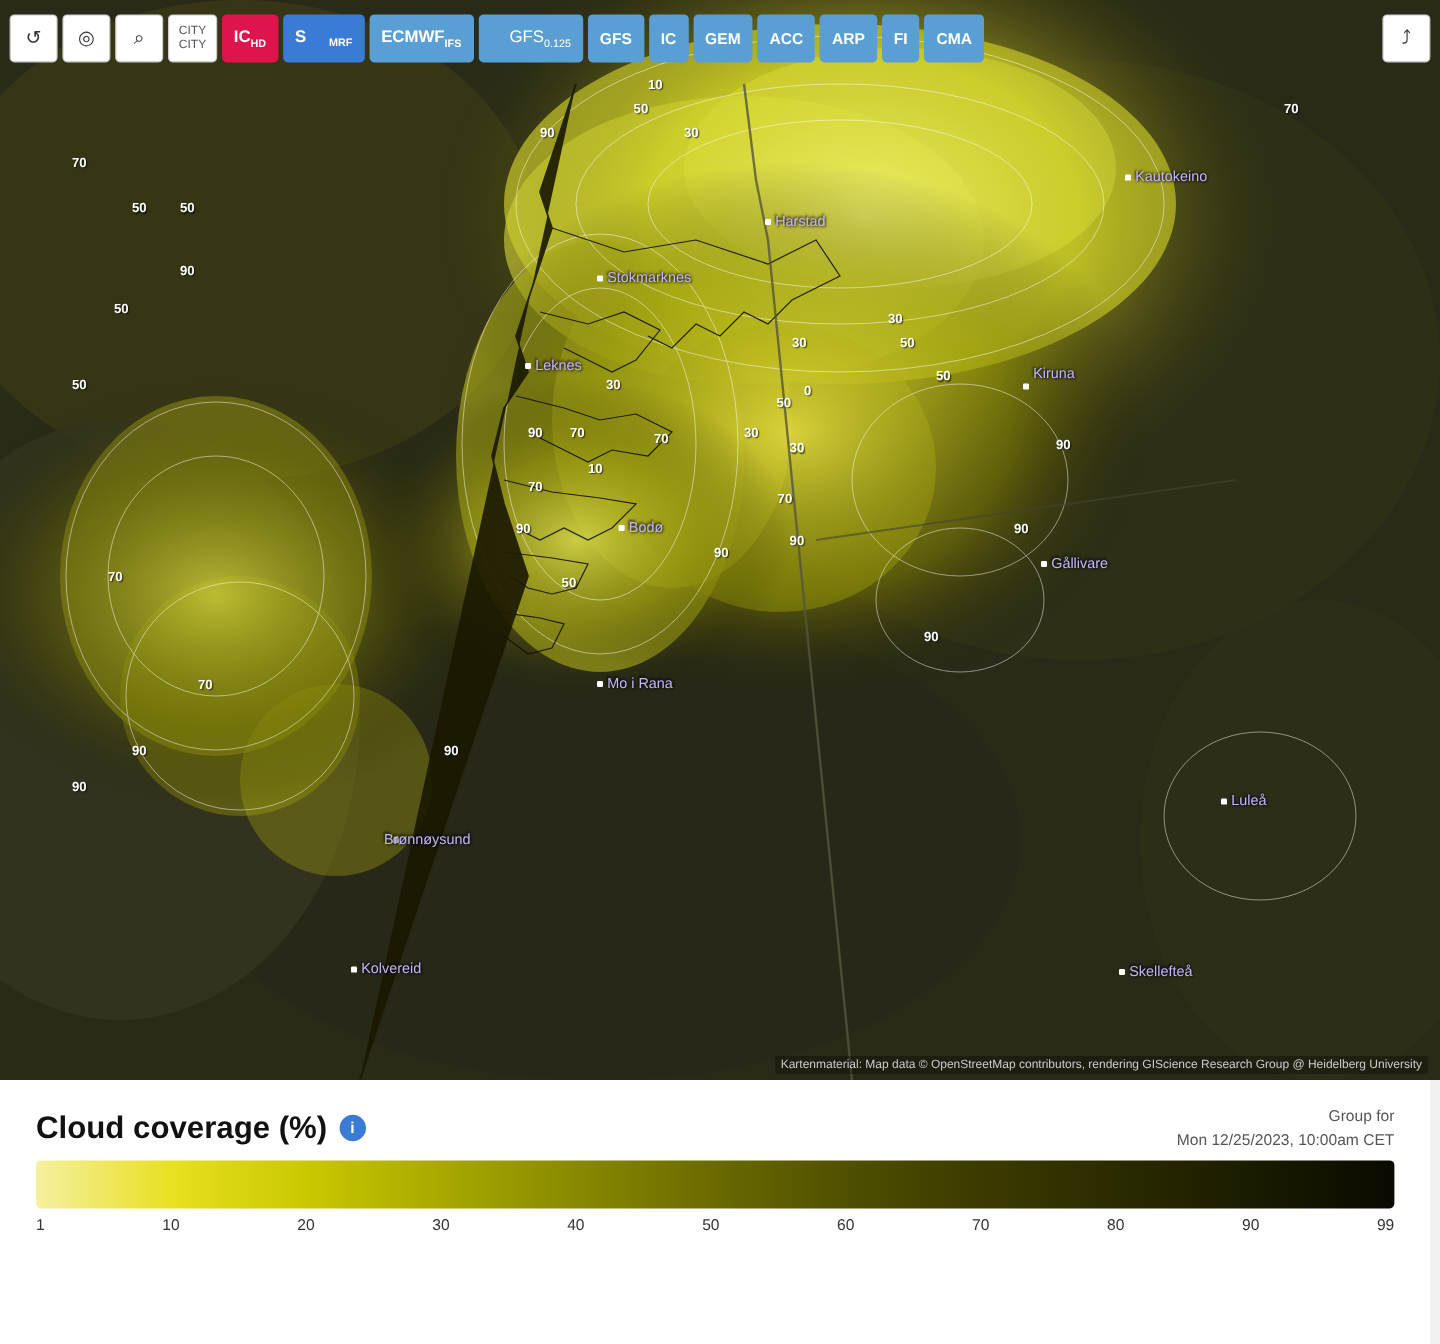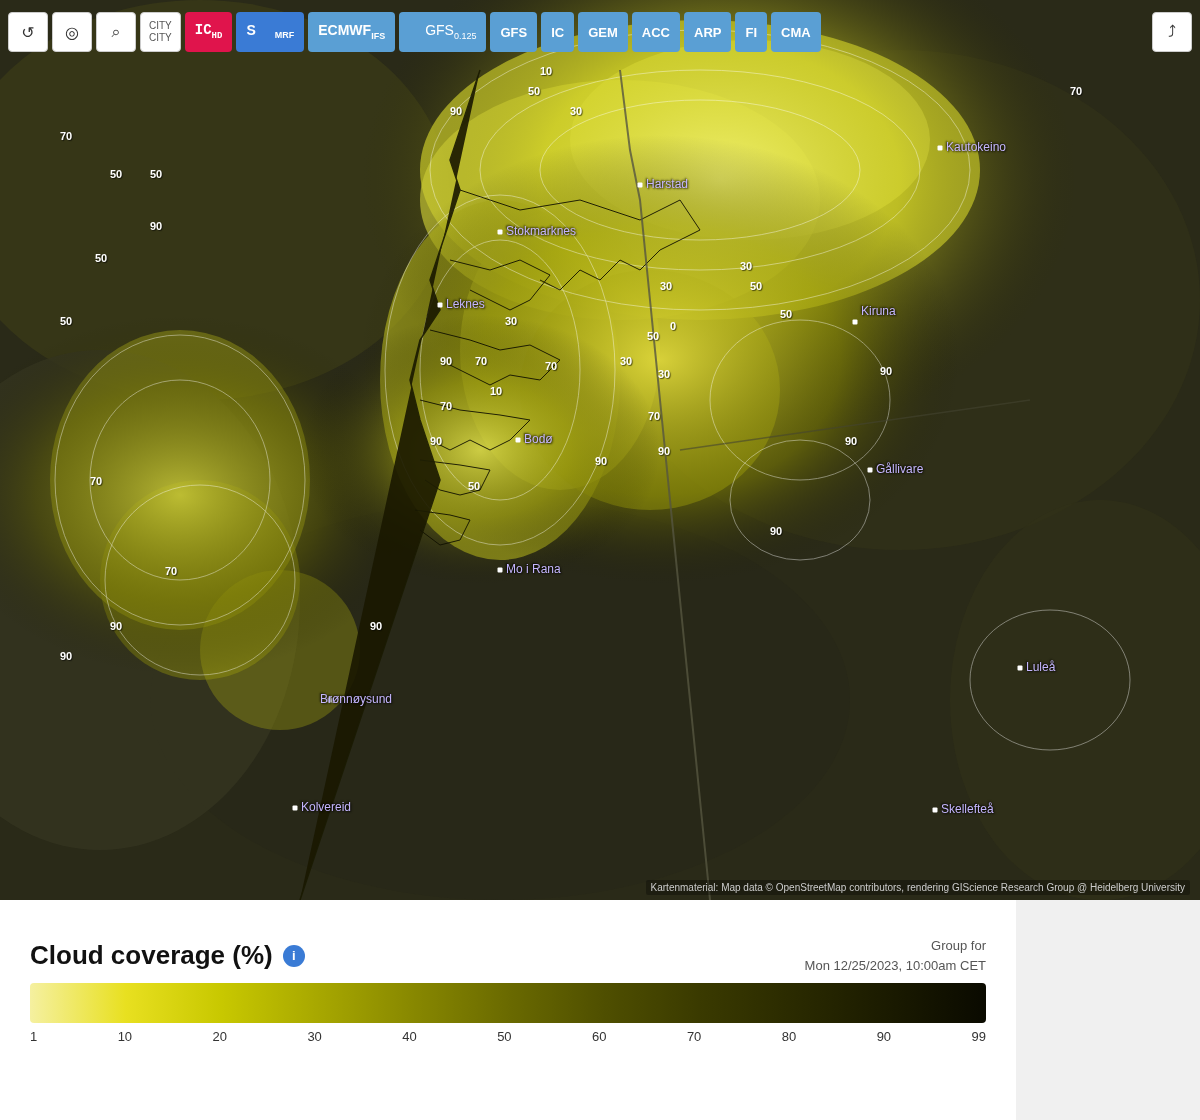--- a/index.html
+++ b/index.html
@@ -142,24 +142,24 @@
       font-size: 10px;
       color: #ccc;
       text-shadow: none;
       background: rgba(0,0,0,0.3);
       padding: 2px 5px;
       border-radius: 2px;
     }
 
     
     #legend-section {
-      width: 1016px;
+      width: 1192px;
       height: 220px;
       background: white;
-      padding: 36px 30px;
+      padding: 20px 30px;
     }
 
     #legend-title-row {
       display: flex;
       align-items: center;
       justify-content: space-between;
       margin-bottom: 8px;
     }
 
     #legend-title {
@@ -314,21 +314,21 @@
     <button class="tool-btn">↺</button>
     <button class="tool-btn">◎</button>
     <button class="tool-btn">⌕</button>
     <div class="city-btn">
       <span>CITY</span>
       <span>CITY</span>
     </div>
 
     <div id="model-buttons" style="display:flex;gap:4px;align-items:center;">
         <button class="model-btn active-red">
-          <span style="display:flex;flex-direction:column;align-items:center;line-height:1.1;font-size:12px;font-family:Liberation Mono, monospace;">
+          <span style="display:flex;flex-direction:column;align-items:center;line-height:1.1;font-size:12px;">
       <span style="font-size:14px;font-weight:900;">IC<sub style="font-size:9px;">HD</sub></span>
     </span>
         </button>
         <button class="model-btn active-blue">
           <span style="display:flex;flex-direction:column;align-items:center;line-height:1.1;font-size:12px;">
       <span style="font-size:14px;font-weight:900;">S<sub style="font-size:9px;padding-left:19px;">MRF</sub></span>
     </span>
         </button>
         <button class="model-btn inactive">
           <span style="display:flex;flex-direction:column;align-items:center;line-height:1.1;font-size:12px;">

